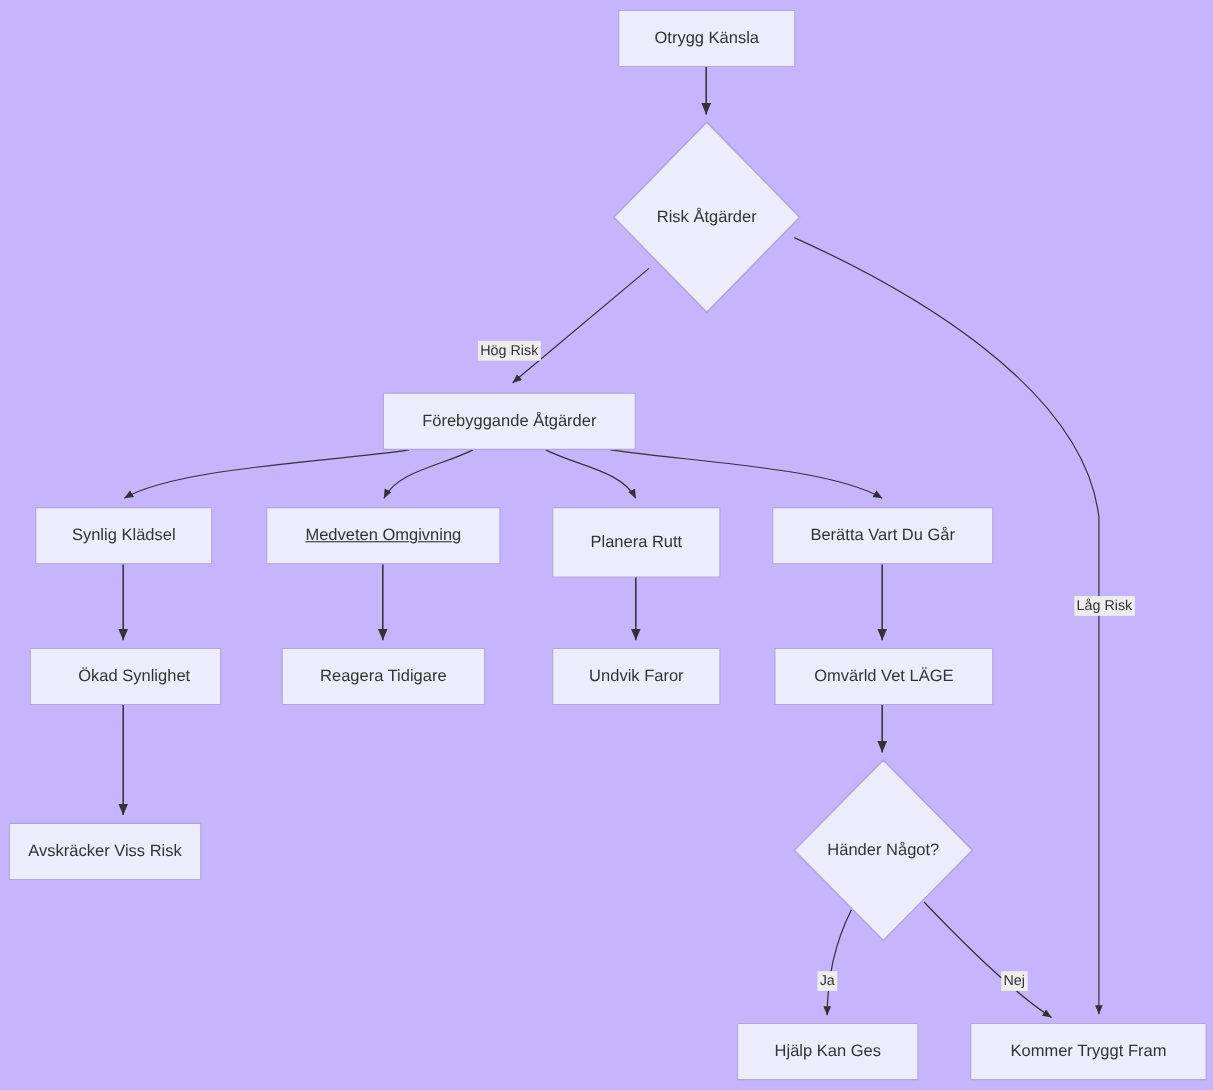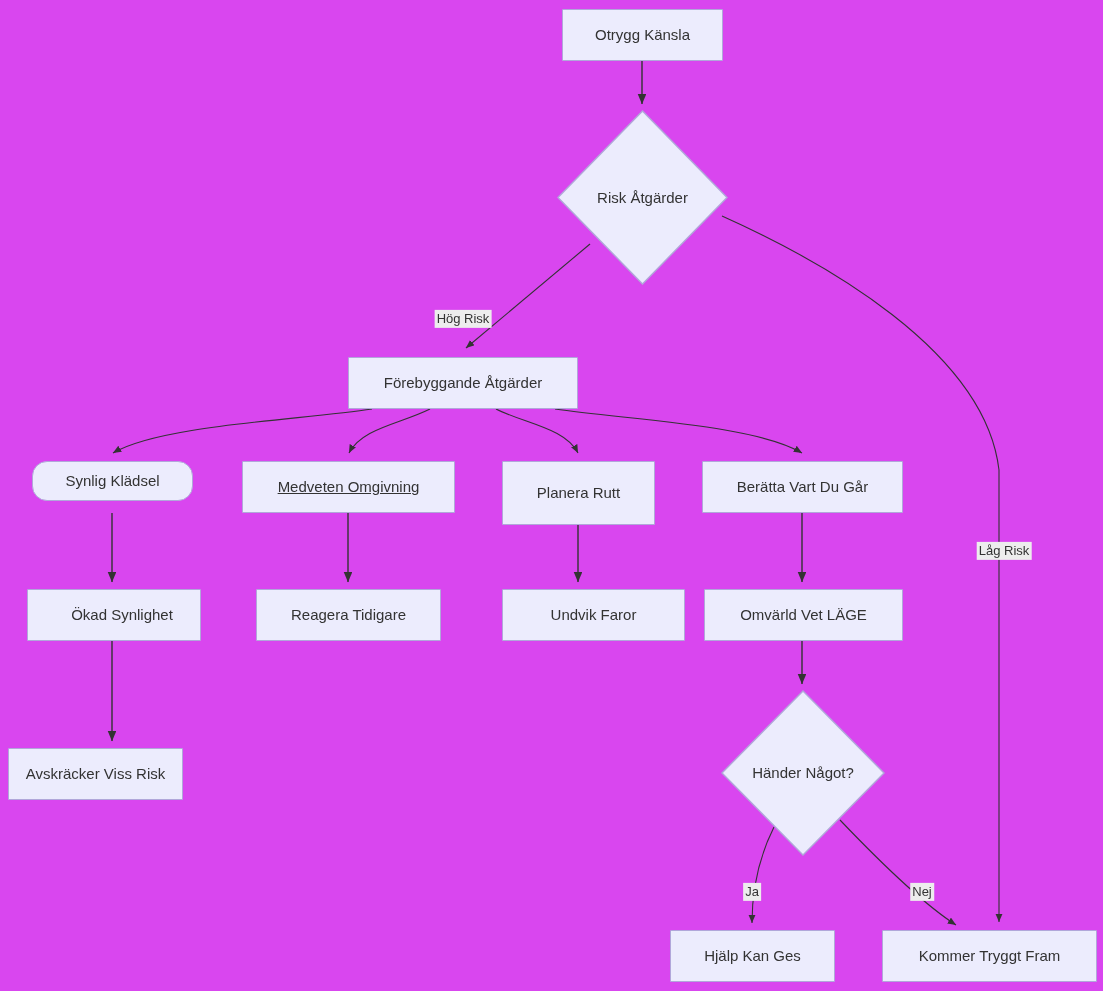--- a/index.html
+++ b/index.html
@@ -7,21 +7,21 @@
     padding: 0;
     background: #ffffff;
   }
   body {
     font-family: "Liberation Sans", sans-serif;
   }
   #diagram-canvas {
     position: relative;
     width: 1103px;
     height: 991px;
-    background: #d946ef;
+    background: #c4b5fd;
     overflow: hidden;
   }
   #edge-layer {
     position: absolute;
     left: 0;
     top: 0;
     width: 1103px;
     height: 991px;
   }
   .node {
@@ -114,21 +114,21 @@
     <svg class="diamond-shape" viewBox="0 0 171 175" preserveAspectRatio="none">
       <polygon points="85.5,1 170,87.5 85.5,174 1,87.5" fill="#ECECFD" stroke="#B1A7DA" stroke-width="1.4"></polygon>
     </svg>
     <span class="diamond-label">Risk Åtgärder</span>
   </div>
 
   <div class="node rect" style="left:348px; top:357px; width:230px; height:52px;">
     <span>Förebyggande Åtgärder</span>
   </div>
 
-  <div class="node rect" style="left:32px; top:461px; width:161px; height:40px;border-radius:15px;">
+  <div class="node rect" style="left:32px; top:461px; width:161px; height:52px;">
     <span>Synlig Klädsel</span>
   </div>
 
   <div class="node rect" style="left:242px; top:461px; width:213px; height:52px;text-decoration:underline;">
     <span>Medveten Omgivning</span>
   </div>
 
   <div class="node rect" style="left:502px; top:461px; width:153px; height:64px;">
     <span>Planera Rutt</span>
   </div>
@@ -138,21 +138,21 @@
   </div>
 
   <div class="node rect" style="left:27px; top:589px; width:174px; height:52px;padding-left:16px;">
     <span>Ökad Synlighet</span>
   </div>
 
   <div class="node rect" style="left:256px; top:589px; width:185px; height:52px;">
     <span>Reagera Tidigare</span>
   </div>
 
-  <div class="node rect" style="left:502px; top:589px; width:183px; height:52px;">
+  <div class="node rect" style="left:502px; top:589px; width:153px; height:52px;">
     <span>Undvik Faror</span>
   </div>
 
   <div class="node rect" style="left:704px; top:589px; width:199px; height:52px;">
     <span>Omvärld Vet LÄGE</span>
   </div>
 
   <div class="node rect" style="left:8px; top:748px; width:175px; height:52px;">
     <span>Avskräcker Viss Risk</span>
   </div>

